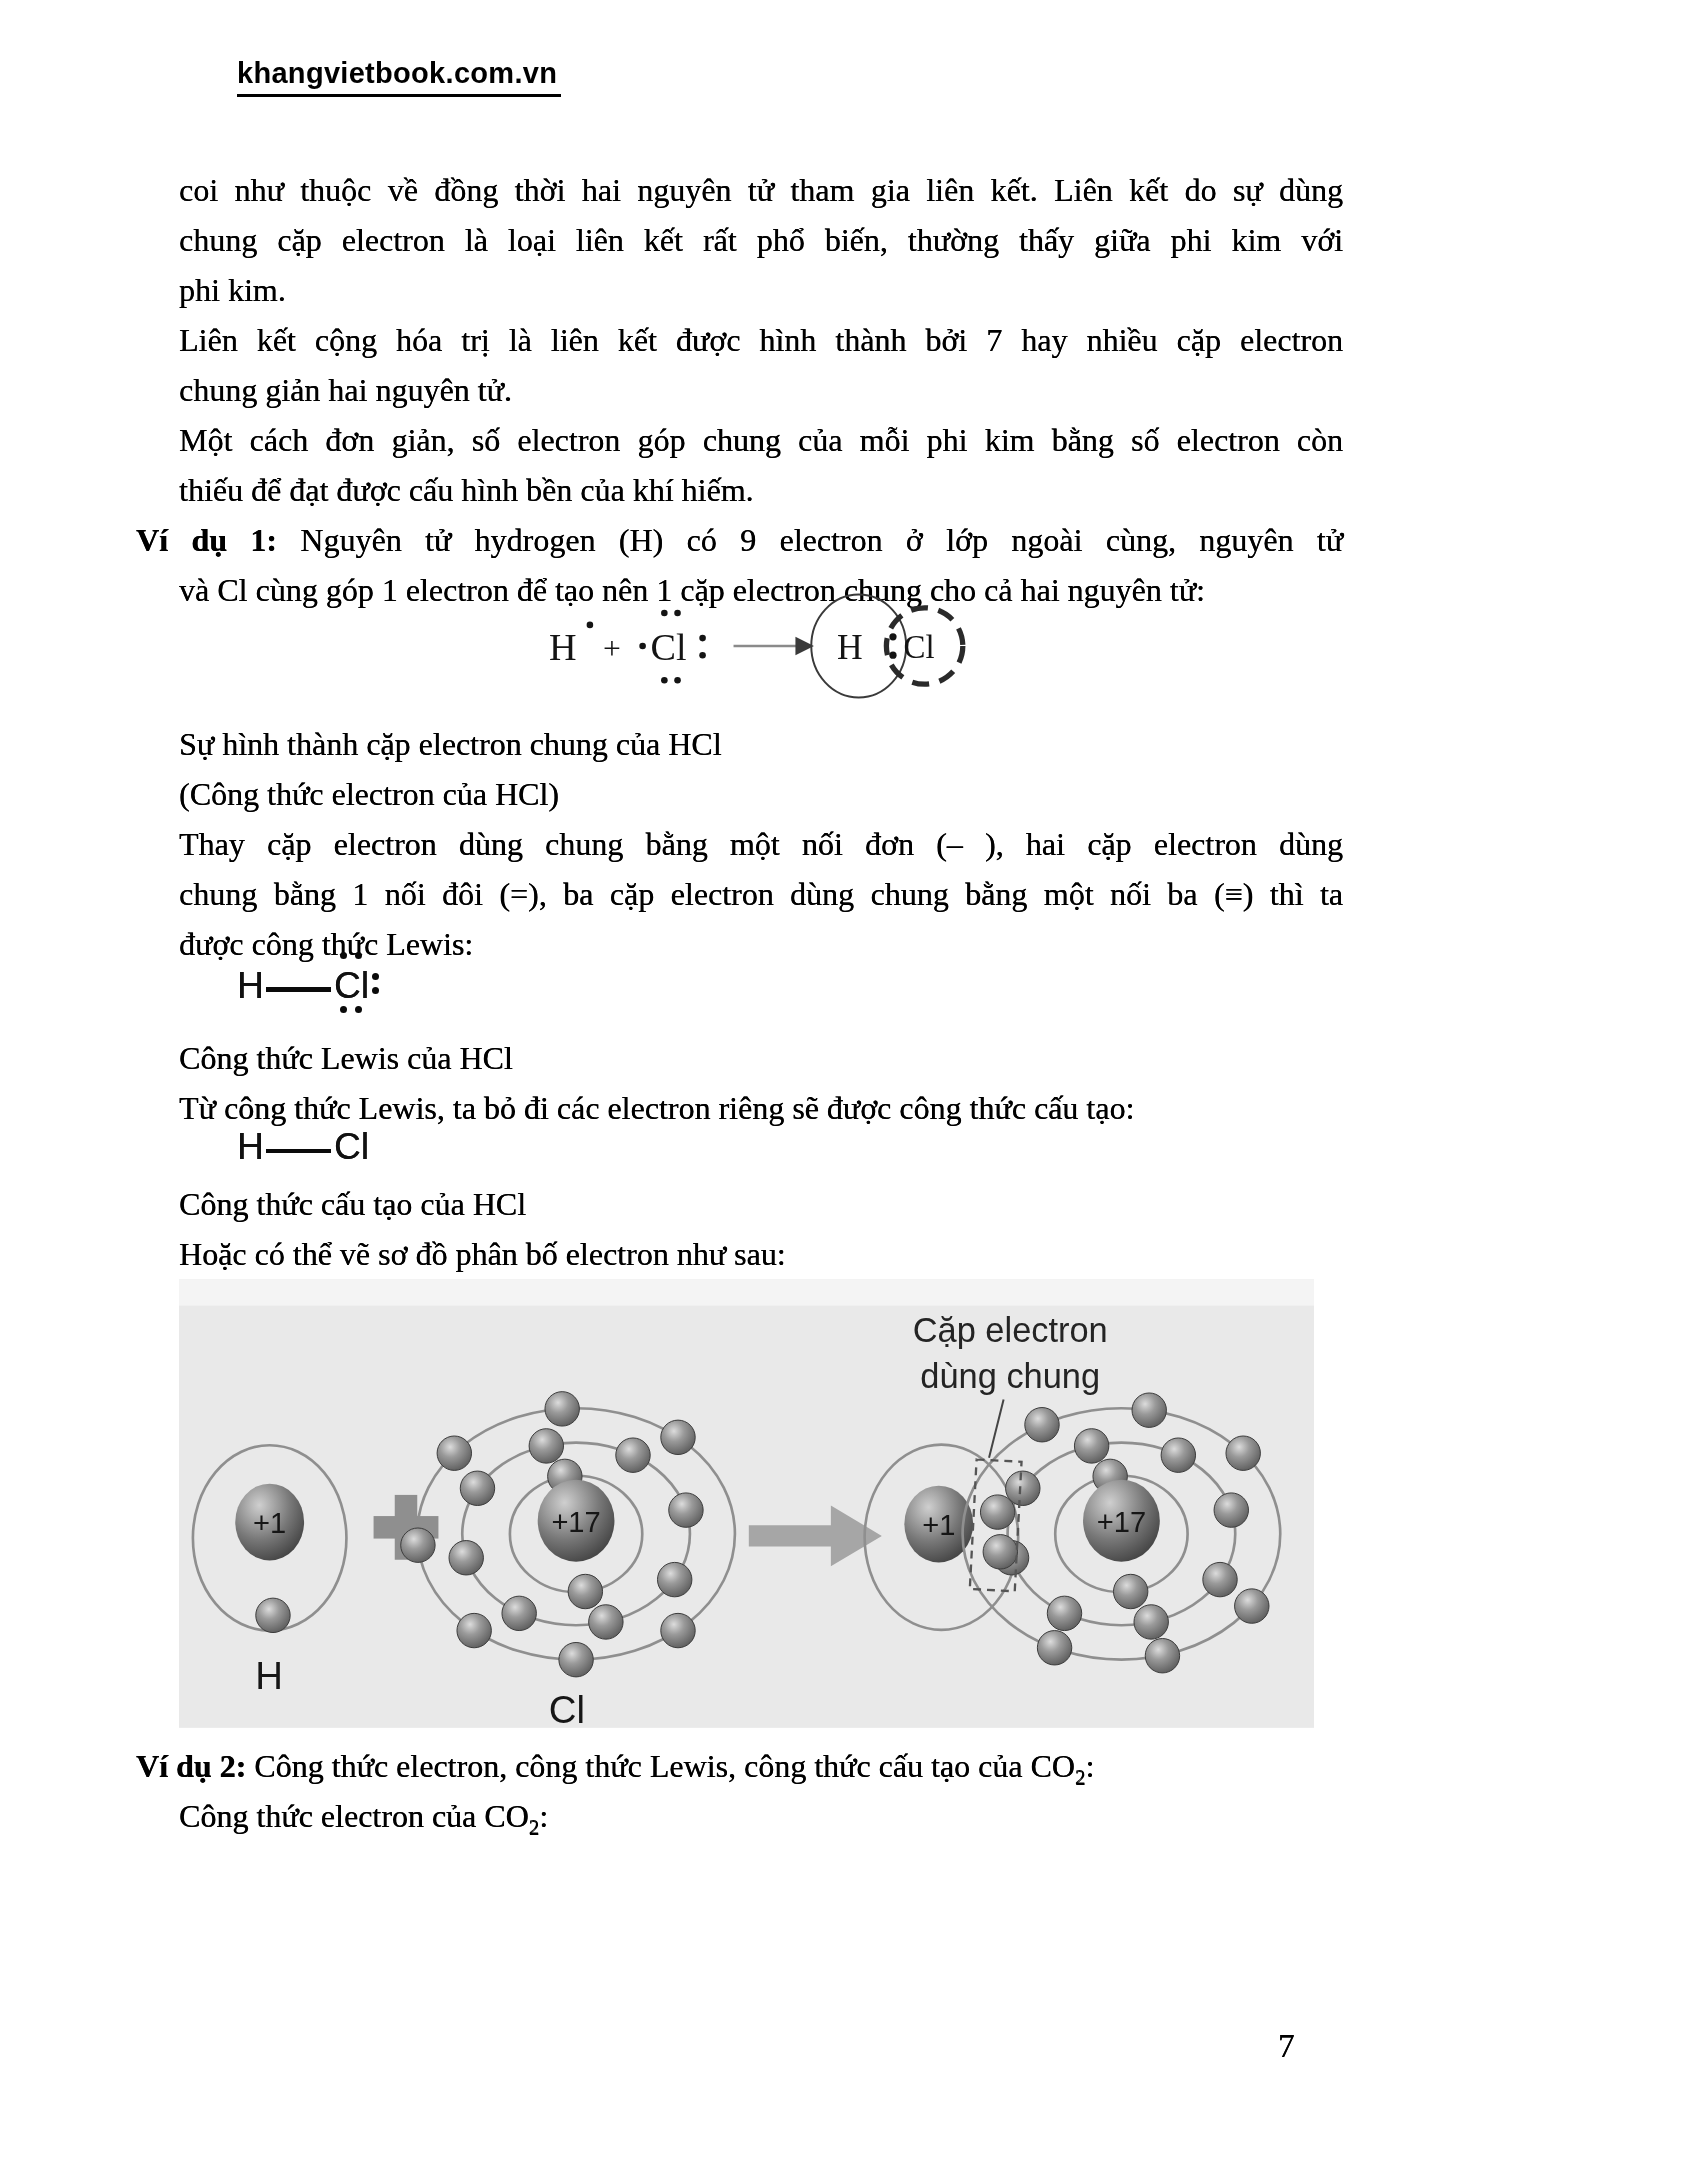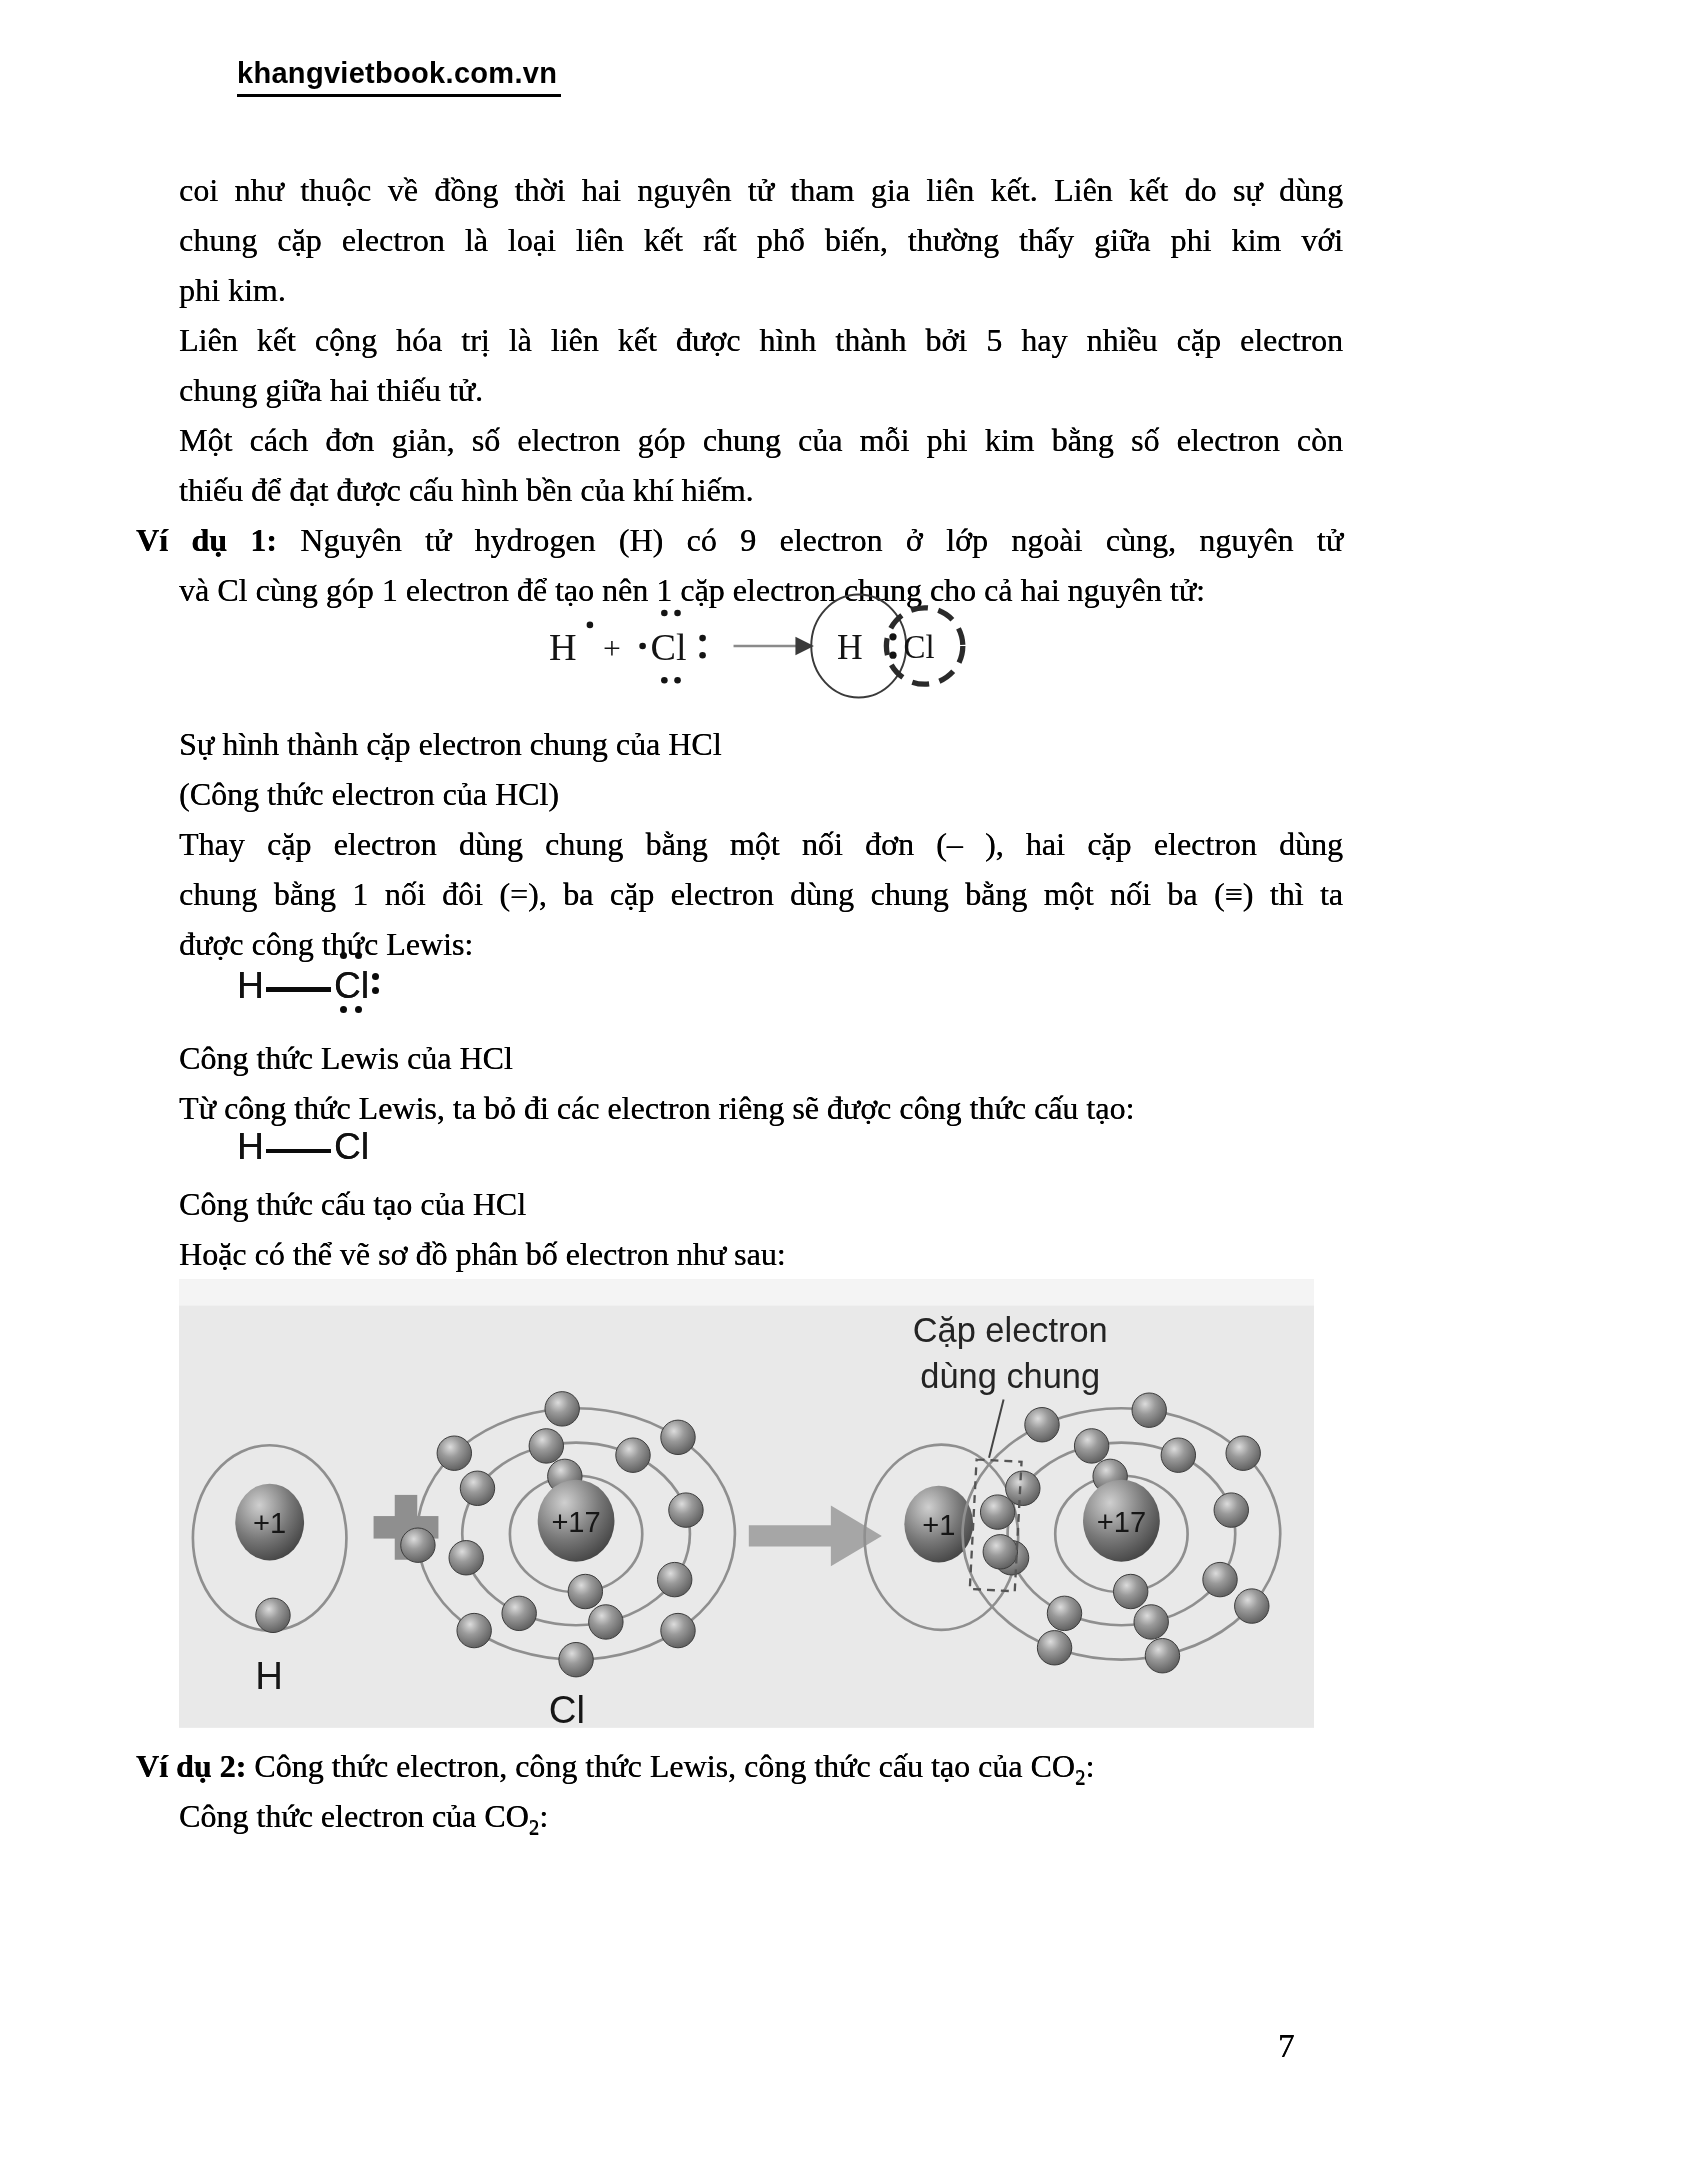--- a/index.html
+++ b/index.html
@@ -51,22 +51,22 @@
 
 <div class="page">
 
   <div class="site-header">khangvietbook.com.vn</div>
 
   <div class="column">
 
     <div class="line just">coi như thuộc về đồng thời hai nguyên tử tham gia liên kết. Liên kết do sự dùng</div>
     <div class="line just">chung cặp electron là loại liên kết rất phổ biến, thường thấy giữa phi kim với</div>
     <div class="line">phi kim.</div>
-    <div class="line just">Liên kết cộng hóa trị là liên kết được hình thành bởi 5 hay nhiều cặp electron</div>
-    <div class="line">chung giữa hai thiếu tử.</div>
+    <div class="line just">Liên kết cộng hóa trị là liên kết được hình thành bởi 7 hay nhiều cặp electron</div>
+    <div class="line">chung giản hai nguyên tử.</div>
     <div class="line just">Một cách đơn giản, số electron góp chung của mỗi phi kim bằng số electron còn</div>
     <div class="line">thiếu để đạt được cấu hình bền của khí hiếm.</div>
 
     <div class="line just hang">
       <span class="b">Ví dụ 1:</span>
       <span>Nguyên tử hydrogen (H) có 9 electron ở lớp ngoài cùng, nguyên tử</span>
     </div>
     <div class="line">và Cl cùng góp 1 electron để tạo nên 1 cặp electron chung cho cả hai nguyên tử:</div>
 
     <div class="fig-eq">

